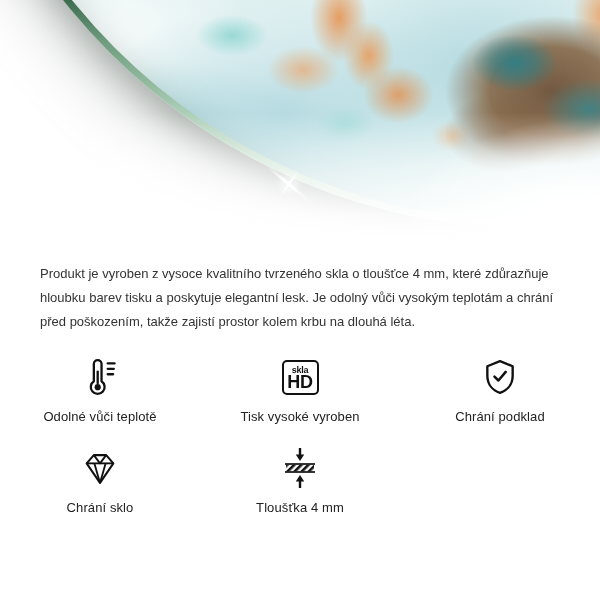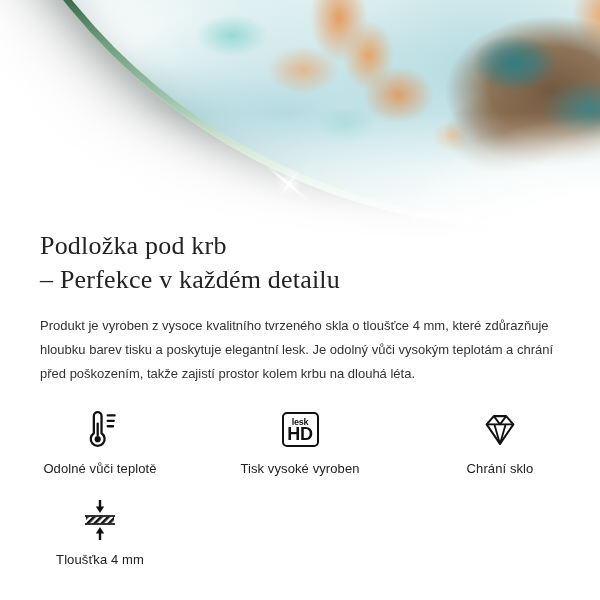--- a/index.html
+++ b/index.html
@@ -81,22 +81,20 @@
     </div>
     <div class="hero-fade"></div>
     <div class="sparkle">
       <span class="ray1"></span>
         <span class="ray2"></span>
         <span class="core"></span>
     </div>
   </div>
 
   <div class="content">
-    <h1><span>Podložka pod krb</span><br>
-      <span>– Perfekce v každém detailu</span></h1>
     <p class="desc">Produkt je vyroben z vysoce kvalitního tvrzeného skla o tloušťce 4 mm, které zdůrazňuje hloubku barev tisku a poskytuje elegantní lesk. Je odolný vůči vysokým teplotám a chrání před poškozením, takže zajistí prostor kolem krbu na dlouhá léta.</p>
   </div>
 
   <div class="features">
 
     <div class="feature">
       <div class="icon-box">
         <svg width="40" height="42" viewBox="0 0 26 24" fill="none" aria-hidden="true">
           <path d="M14 14.76V3.5a2.5 2.5 0 0 0-5 0v11.26a4.5 4.5 0 1 0 5 0Z" stroke="#111" stroke-width="1.5" stroke-linecap="round" stroke-linejoin="round"></path>
           <line x1="11.5" y1="8.5" x2="11.5" y2="16" stroke="#111" stroke-width="1.5" stroke-linecap="round"></line>
@@ -105,27 +103,36 @@
           <line x1="18" y1="6.7" x2="22" y2="6.7" stroke="#111" stroke-width="1.5" stroke-linecap="round"></line>
           <line x1="18" y1="10.2" x2="21.5" y2="10.2" stroke="#111" stroke-width="1.5" stroke-linecap="round"></line>
         </svg>
       </div>
       <div class="feature-label">Odolné vůči teplotě</div>
     </div>
 
     <div class="feature">
       <div class="icon-box">
         <div class="hd-badge">
-          <span class="t1">lesk</span>
+          <span class="t1">skla</span>
           <span class="t2">HD</span>
         </div>
       </div>
       <div class="feature-label">Tisk vysoké vyroben</div>
     </div>
 
+    <div class="feature">
+      <div class="icon-box">
+        <svg width="38" height="42" viewBox="0 0 24 24" fill="none" aria-hidden="true">
+          <path d="M12 2 L20 5.2 V11 C20 16.6 16.6 20.5 12 22 C7.4 20.5 4 16.6 4 11 V5.2 Z" stroke="#111" stroke-width="1.5" stroke-linejoin="round"></path>
+          <polyline points="8.5,11.8 11,14.2 15.6,8.8" stroke="#111" stroke-width="1.6" stroke-linecap="round" stroke-linejoin="round" fill="none"></polyline>
+        </svg>
+      </div>
+      <div class="feature-label">Chrání podklad</div>
+    </div>
 
     <div class="feature">
       <div class="icon-box">
         <svg width="42" height="37" viewBox="0 0 40 36" fill="none" aria-hidden="true">
           <path d="M7 13 L14 5 H26 L33 13 L20 32 Z" stroke="#111" stroke-width="2" stroke-linejoin="round"></path>
           <path d="M7 13 H33" stroke="#111" stroke-width="1.8"></path>
           <path d="M14 5 L20 13 L26 5" stroke="#111" stroke-width="1.8" stroke-linejoin="round"></path>
           <path d="M14.5 13 L20 32 M25.5 13 L20 32" stroke="#111" stroke-width="1.8" stroke-linejoin="round"></path>
         </svg>
       </div>

